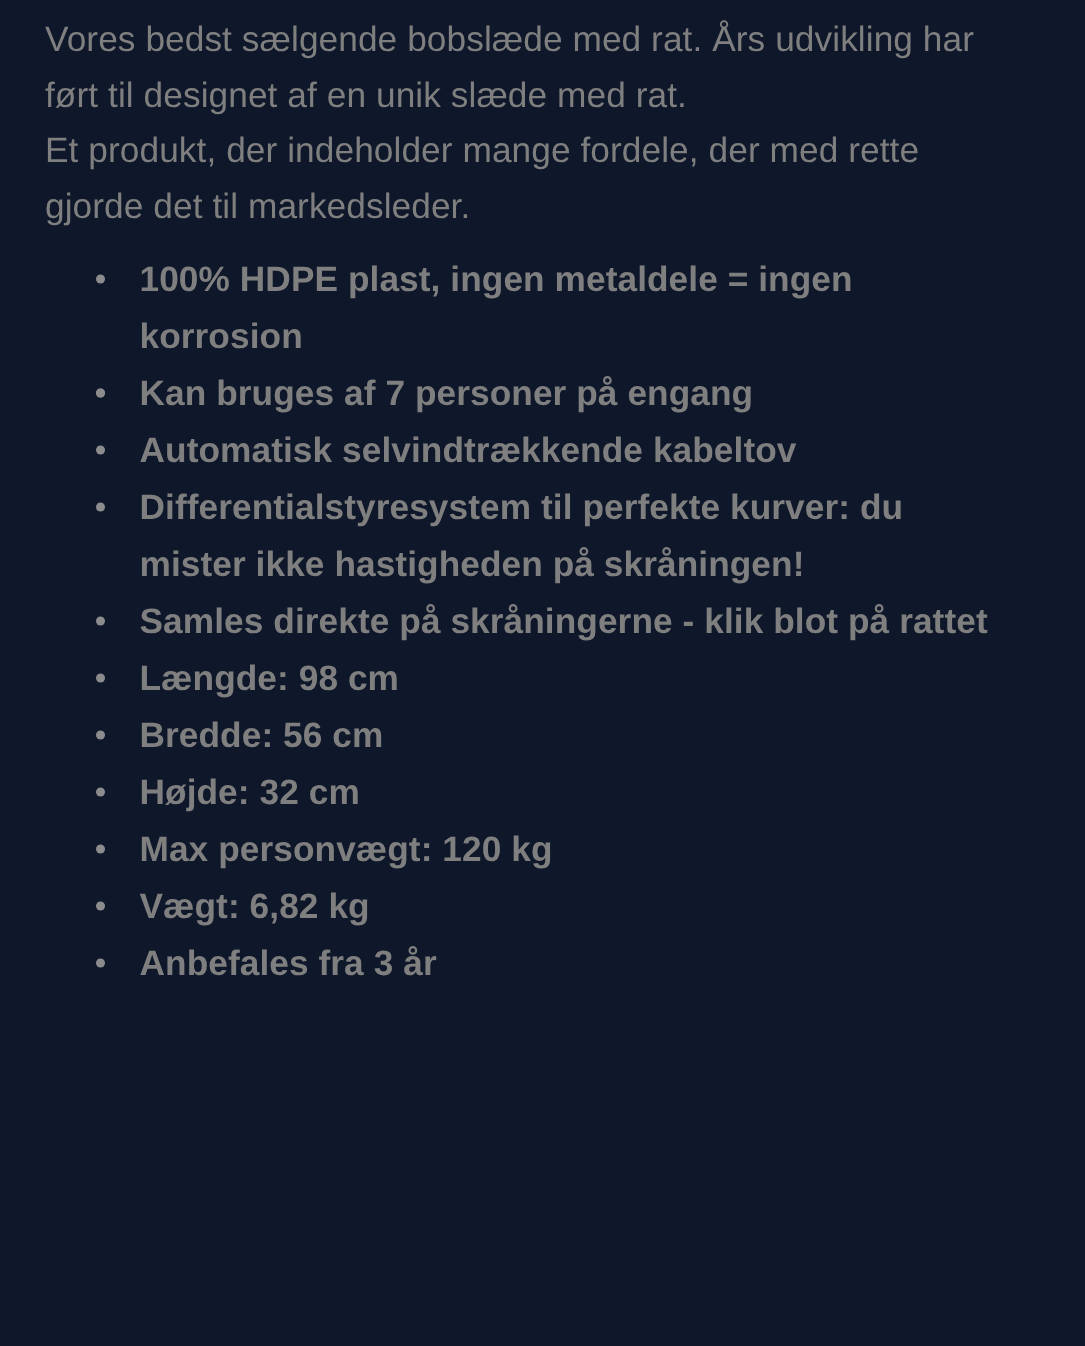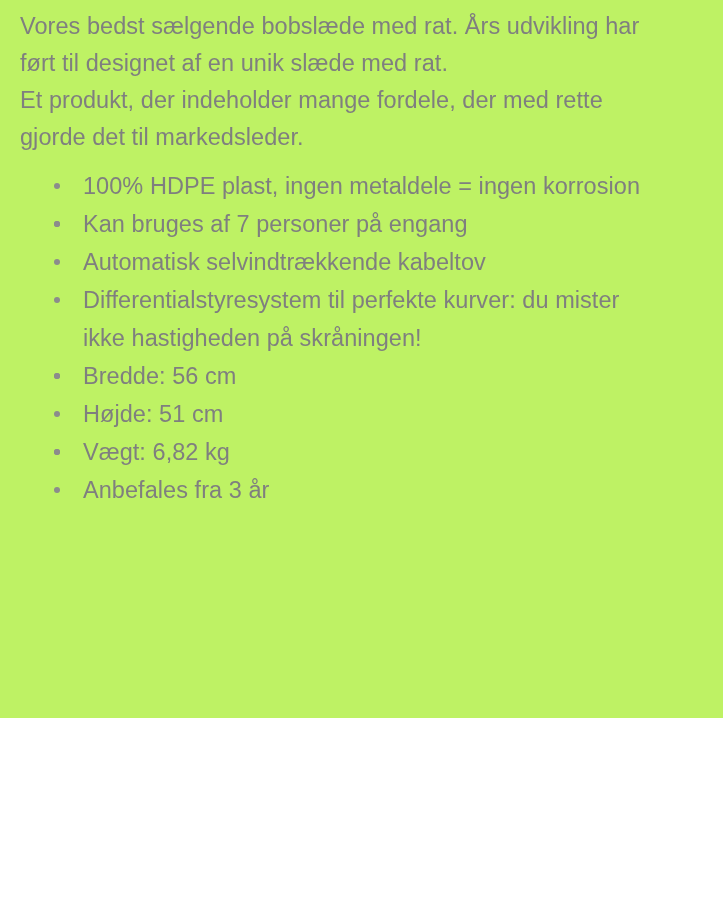--- a/index.html
+++ b/index.html
@@ -11,23 +11,23 @@
     width: 723px;
     height: 897px;
     background: #ffffff;
     font-family: "Liberation Sans", sans-serif;
     overflow: hidden;
   }
 
   #product-description {
     box-sizing: border-box;
     width: 723px;
-    height: 718px;
-    padding: 8px 30px 0 20px;
-    background: #bef264;
+    height: 897px;
+    padding: 8px 30px 0 30px;
+    background: #0f172a;
   }
 
   .intro-block {
     margin: 0;
     padding: 0;
   }
 
   .intro-paragraph {
     margin: 0;
     padding: 0;
@@ -43,21 +43,21 @@
     list-style: none;
     margin: 11px 0 0 0;
     padding: 0 0 0 34px;
   }
 
   .feature-item {
     position: relative;
     color: #7f7f7f;
     font-size: 23.5px;
     line-height: 38px;
-    font-weight: 400;
+    font-weight: 700;
     letter-spacing: 0.05px;
     padding-left: 29px;
     max-width: 570px;
   }
 
   .feature-item .bullet-marker {
     position: absolute;
     left: 0;
     top: 16px;
     width: 6px;
@@ -91,31 +91,37 @@
     <li class="feature-item">
       <span class="bullet-marker"></span>
       <span class="feature-text">Automatisk selvindtrækkende kabeltov</span>
     </li>
     <li class="feature-item">
       <span class="bullet-marker"></span>
       <span class="feature-text">Differentialstyresystem til perfekte kurver: du mister ikke hastigheden på skråningen!</span>
     </li>
     <li class="feature-item">
       <span class="bullet-marker"></span>
+      <span class="feature-text">Samles direkte på skråningerne - klik blot på rattet</span>
+    </li>
+    <li class="feature-item">
+      <span class="bullet-marker"></span>
+      <span class="feature-text">Længde: 98 cm</span>
     </li>
     <li class="feature-item">
       <span class="bullet-marker"></span>
       <span class="feature-text">Bredde: 56 cm</span>
     </li>
     <li class="feature-item">
       <span class="bullet-marker"></span>
-      <span class="feature-text">Højde: 51 cm</span>
+      <span class="feature-text">Højde: 32 cm</span>
     </li>
     <li class="feature-item">
       <span class="bullet-marker"></span>
+      <span class="feature-text">Max personvægt: 120 kg</span>
     </li>
     <li class="feature-item">
       <span class="bullet-marker"></span>
       <span class="feature-text">Vægt: 6,82 kg</span>
     </li>
     <li class="feature-item">
       <span class="bullet-marker"></span>
       <span class="feature-text">Anbefales fra 3 år</span>
     </li>
   </ul>

